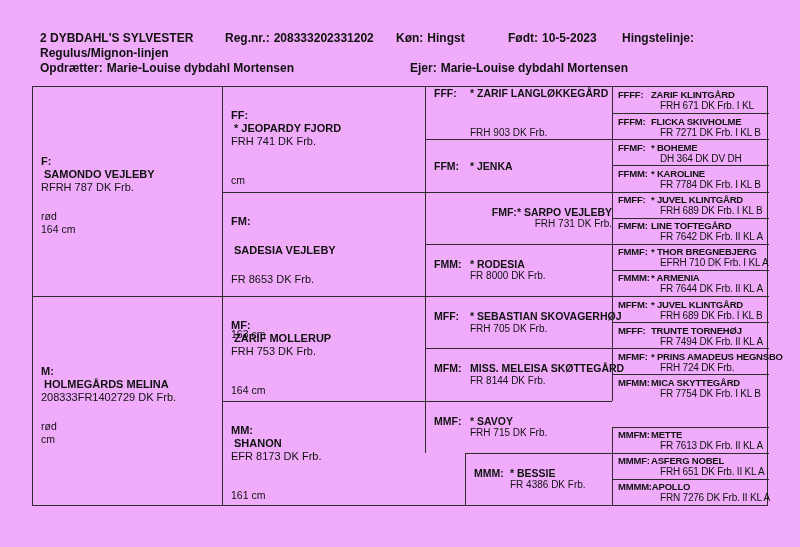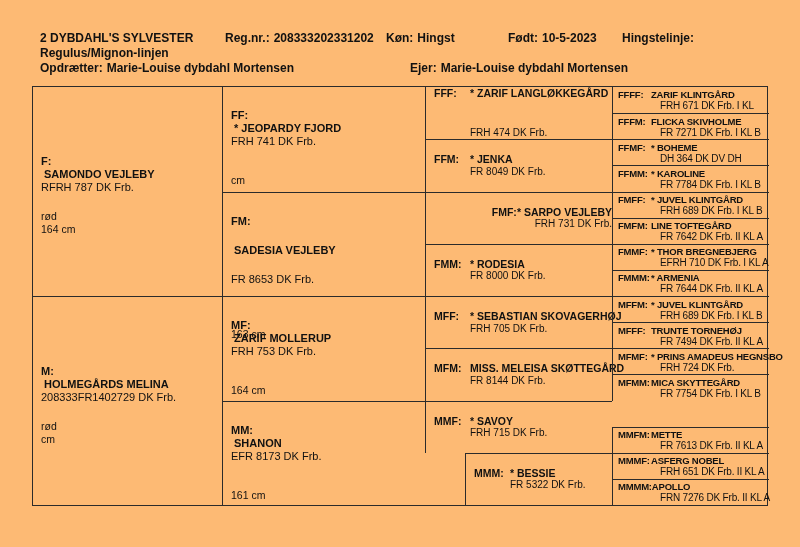--- a/index.html
+++ b/index.html
@@ -1,18 +1,18 @@
 <!DOCTYPE html>
 <html><head>
 <meta charset="utf-8">
 <style>
   * { margin:0; padding:0; box-sizing:border-box; }
   body { margin:0; background:#e8e8e8; font-family:"Liberation Sans", sans-serif; }
   .page {
-    position:relative; width:800px; height:547px; background:#fdba74;
+    position:relative; width:800px; height:547px; background:#f0abfc;
     color:#111; overflow:hidden;
   }
   
   .h-item { position:absolute; font-size:12px; font-weight:bold; white-space:nowrap; }
   .h-item .val { margin-left:4px; }
   
   .pedigree {
     position:absolute; left:32px; top:86px; width:736px; height:420px;
     display:grid;
     grid-template-columns:189px 203px 187px 157px;
@@ -49,21 +49,21 @@
 <body>
 
 <div class="page">
 
   <div class="h-item" style="left:40px; top:31px;">
     <span>2 DYBDAHL'S SYLVESTER</span>
   </div>
   <div class="h-item" style="left:225px; top:31px;">
     <span>Reg.nr.:</span><span class="val">208333202331202</span>
   </div>
-  <div class="h-item" style="left:386px; top:31px;">
+  <div class="h-item" style="left:396px; top:31px;">
     <span>Køn:</span><span class="val">Hingst</span>
   </div>
   <div class="h-item" style="left:508px; top:31px;">
     <span>Født:</span><span class="val">10-5-2023</span>
   </div>
   <div class="h-item" style="left:622px; top:31px;">
     <span>Hingstelinje:</span>
   </div>
   <div class="h-item" style="left:40px; top:46px;">
     <span>Regulus/Mignon-linjen</span>
@@ -124,25 +124,24 @@
       <div class="lbl">MM:</div>
       <div class="nm">SHANON</div>
       <div class="reg">EFR 8173 DK Frb.</div>
       <div class="details">
           <div>161 cm</div>
         </div>
     </div>
 
     <div class="cell g3 r1" style="grid-column:3; grid-row:1 / span 2;justify-content:space-between;">
       <div class="line1"><span class="lbl">FFF:</span><span class="nm">* ZARIF LANGLØKKEGÅRD</span></div>
-      <div class="reg">FRH 474 DK Frb.</div>
+      <div class="reg">FRH 903 DK Frb.</div>
     </div>
     <div class="cell g3" style="grid-column:3; grid-row:3 / span 2;">
       <div class="line1"><span class="lbl">FFM:</span><span class="nm">* JENKA</span></div>
-      <div class="reg">FR 8049 DK Frb.</div>
     </div>
     <div class="cell g3" style="grid-column:3; grid-row:5 / span 2;text-align:right;">
       <div class="line1"><span class="lbl">FMF:</span><span class="nm">* SARPO VEJLEBY</span></div>
       <div class="reg">FRH 731 DK Frb.</div>
     </div>
     <div class="cell g3" style="grid-column:3; grid-row:7 / span 2;">
       <div class="line1"><span class="lbl">FMM:</span><span class="nm">* RODESIA</span></div>
       <div class="reg">FR 8000 DK Frb.</div>
     </div>
     <div class="cell g3" style="grid-column:3; grid-row:9 / span 2;">
@@ -152,21 +151,21 @@
     <div class="cell g3" style="grid-column:3; grid-row:11 / span 2;">
       <div class="line1"><span class="lbl">MFM:</span><span class="nm">MISS. MELEISA SKØTTEGÅRD</span></div>
       <div class="reg">FR 8144 DK Frb.</div>
     </div>
     <div class="cell g3" style="grid-column:3; grid-row:13 / span 2;">
       <div class="line1"><span class="lbl">MMF:</span><span class="nm">* SAVOY</span></div>
       <div class="reg">FRH 715 DK Frb.</div>
     </div>
     <div class="cell g3" style="grid-column:3; grid-row:15 / span 2;margin-left:40px;">
       <div class="line1"><span class="lbl">MMM:</span><span class="nm">* BESSIE</span></div>
-      <div class="reg">FR 5322 DK Frb.</div>
+      <div class="reg">FR 4386 DK Frb.</div>
     </div>
 
     <div class="cell g4 r1" style="grid-column:4; grid-row:1;">
       <div class="line1"><span class="lbl">FFFF:</span><span class="nm">ZARIF KLINTGÅRD</span></div>
       <div class="reg">FRH 671 DK Frb. I KL</div>
     </div>
     <div class="cell g4" style="grid-column:4; grid-row:2;">
       <div class="line1"><span class="lbl">FFFM:</span><span class="nm">FLICKA SKIVHOLME</span></div>
       <div class="reg">FR 7271 DK Frb. I KL B</div>
     </div>

